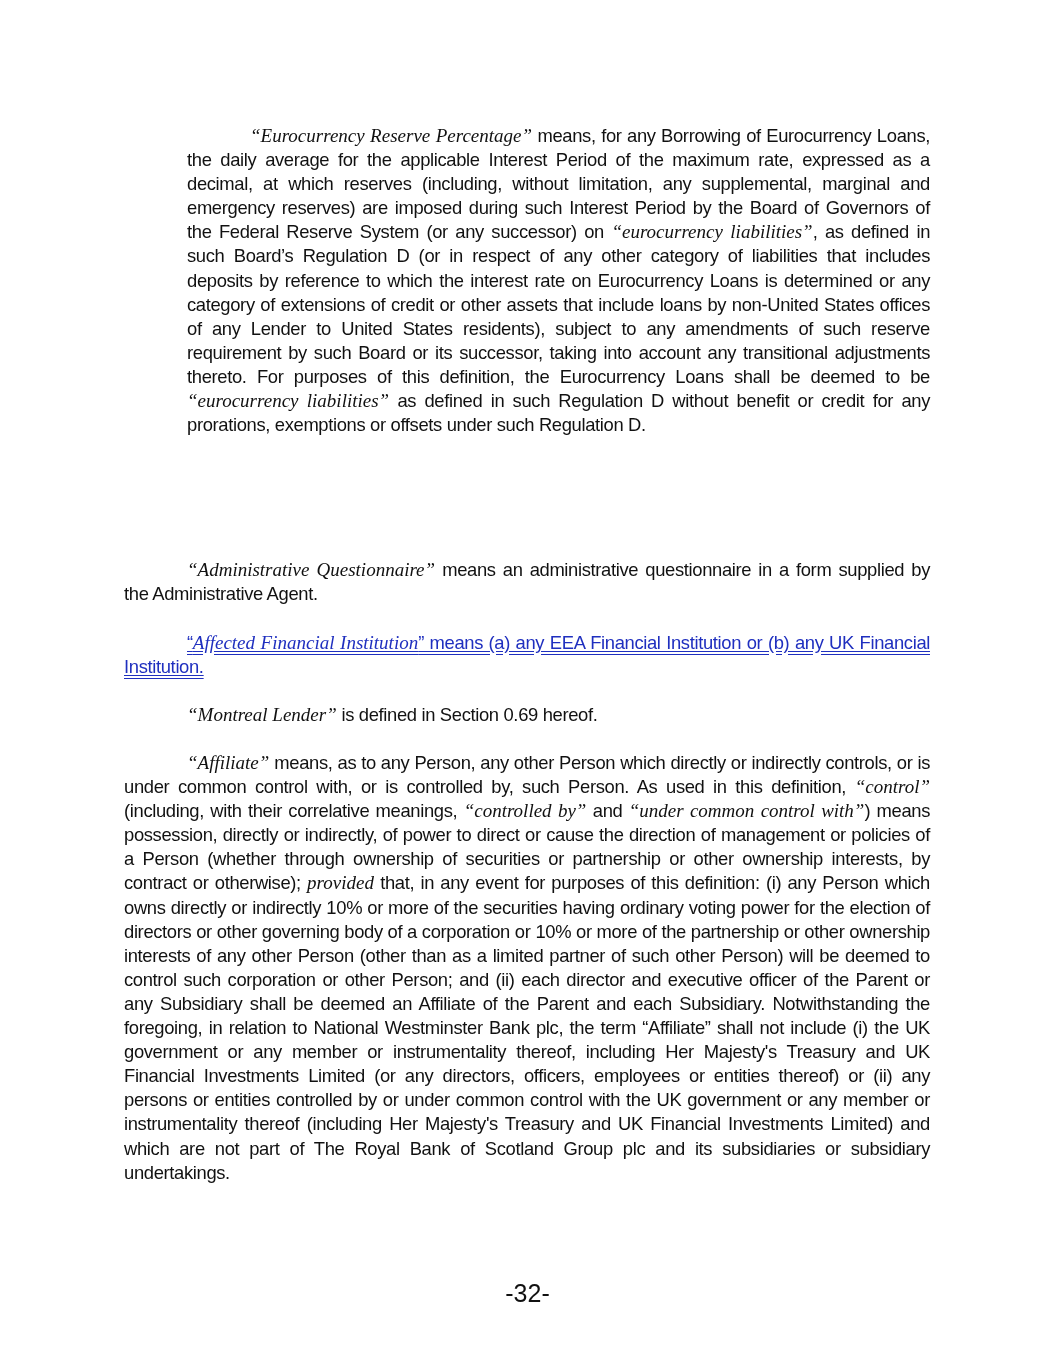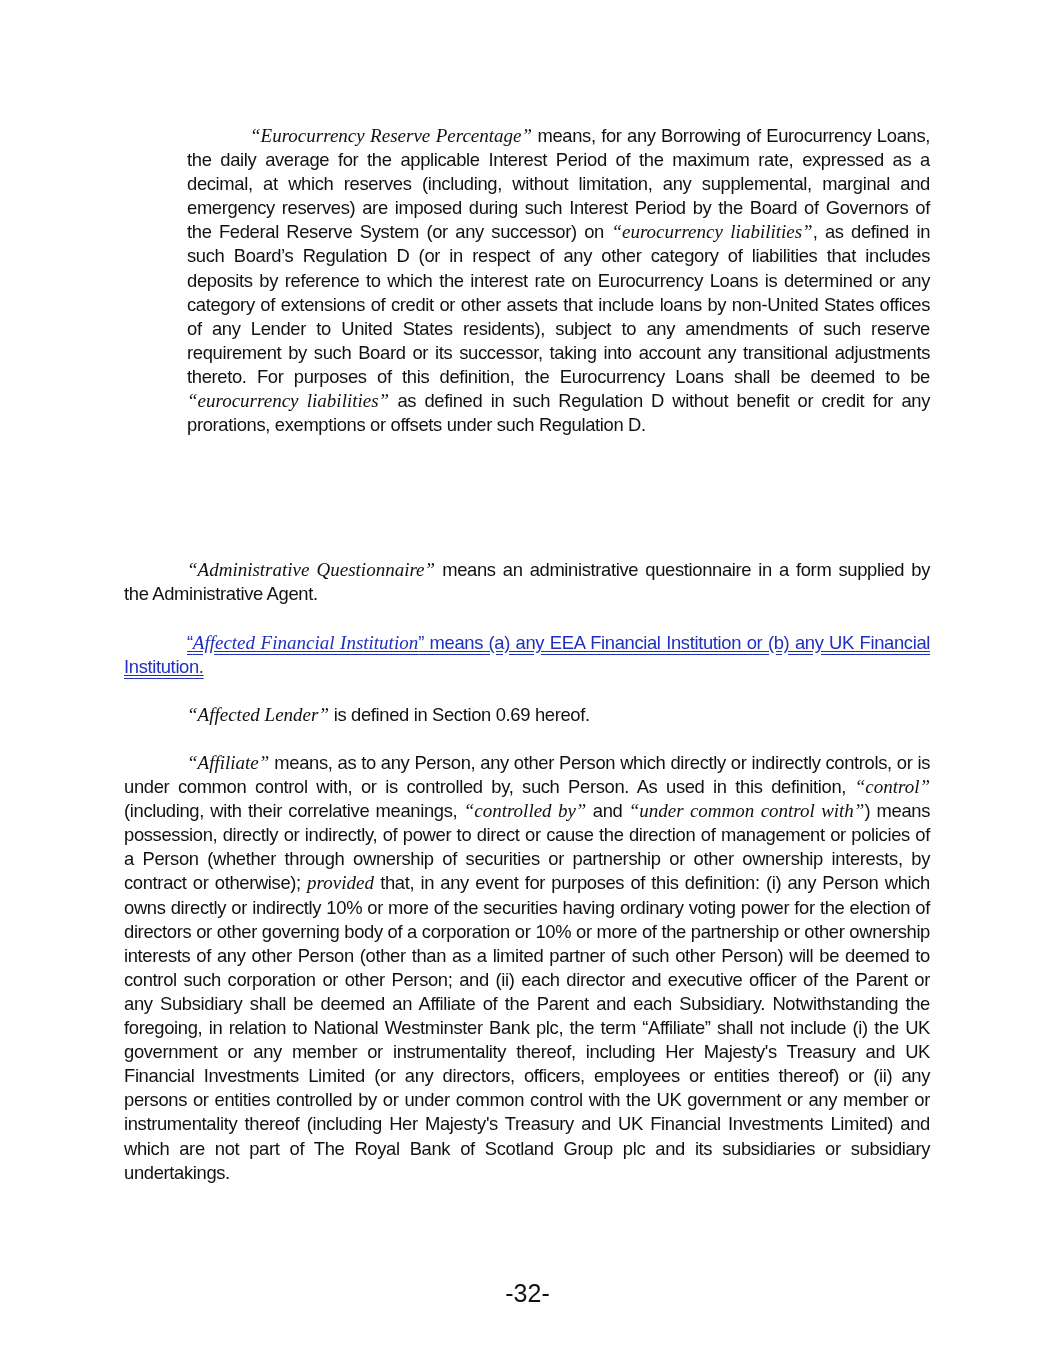--- a/index.html
+++ b/index.html
@@ -55,19 +55,19 @@
 
 <div class="page">
 
   <p class="para indented-block" style="top:124px;"><span class="first" style="width:63px;"></span><span class="term">“Eurocurrency Reserve Percentage”</span><span> means, for any Borrowing of Eurocurrency Loans, the daily average for the applicable Interest Period of the maximum rate, expressed as a decimal, at which reserves (including, without limitation, any supplemental, marginal and emergency reserves) are imposed during such Interest Period by the Board of Governors of the Federal Reserve System (or any successor) on </span><span class="term">“eurocurrency liabilities”</span><span>, as defined in such Board’s Regulation D (or in respect of any other category of liabilities that includes deposits by reference to which the interest rate on Eurocurrency Loans is determined or any category of extensions of credit or other assets that include loans by non-United States offices of any Lender to United States residents), subject to any amendments of such reserve requirement by such Board or its successor, taking into account any transitional adjustments thereto.  For purposes of this definition, the Eurocurrency Loans shall be deemed to be </span><span class="term">“eurocurrency liabilities”</span><span> as defined in such Regulation D without benefit or credit for any prorations, exemptions or offsets under such Regulation D.</span></p>
 
 
   <p class="para link-para" style="top:631px;"><span class="first"></span><span class="link-text"><span>“</span><span class="term">Affected Financial Institution</span><span>” means (a) any EEA Financial Institution or (b) any UK Financial Institution.</span></span></p>
 
   <p class="para" style="top:558px;"><span class="first"></span><span class="term">“Administrative Questionnaire”</span><span> means an administrative questionnaire in a form supplied by the Administrative Agent.</span></p>
 
-  <p class="para" style="top:703px;"><span class="first"></span><span class="term">“Affected Lender”</span><span> is defined in Section 0.69 hereof.</span></p>
+  <p class="para" style="top:703px;"><span class="first"></span><span class="term">“Montreal Lender”</span><span> is defined in Section 0.69 hereof.</span></p>
 
   <p class="para" style="top:751px;"><span class="first"></span><span class="term">“Affiliate”</span><span> means, as to any Person, any other Person which directly or indirectly controls, or is under common control with, or is controlled by, such Person.  As used in this definition, </span><span class="term">“control”</span><span> (including, with their correlative meanings, </span><span class="term">“controlled by”</span><span> and </span><span class="term">“under common control with”</span><span>) means possession, directly or indirectly, of power to direct or cause the direction of management or policies of a Person (whether through ownership of securities or partnership or other ownership interests, by contract or otherwise); </span><span class="term">provided</span><span> that, in any event for purposes of this definition:  (i) any Person which owns directly or indirectly 10% or more of the securities having ordinary voting power for the election of directors or other governing body of a corporation or 10% or more of the partnership or other ownership interests of any other Person (other than as a limited partner of such other Person) will be deemed to control such corporation or other Person; and (ii) each director and executive officer of the Parent or any Subsidiary shall be deemed an Affiliate of the Parent and each Subsidiary. Notwithstanding the foregoing, in relation to National Westminster Bank plc, the term “Affiliate” shall not include (i) the UK government or any member or instrumentality thereof, including Her Majesty's Treasury and UK Financial Investments Limited (or any directors, officers, employees or entities thereof) or (ii) any persons or entities controlled by or under common control with the UK government or any member or instrumentality thereof (including Her Majesty's Treasury and UK Financial Investments Limited) and which are not part of The Royal Bank of Scotland Group plc and its subsidiaries or subsidiary undertakings.</span></p>
 
   <div class="page-number">-32-</div>
 
 </div>
 
 </body></html>

